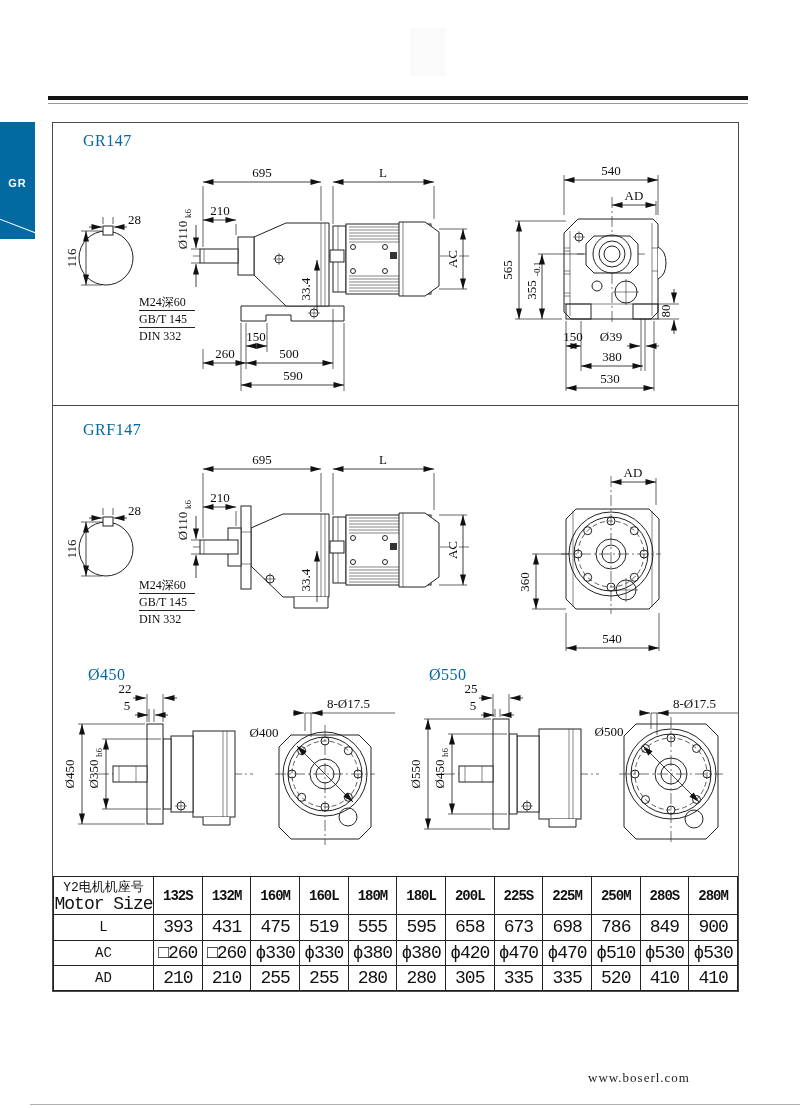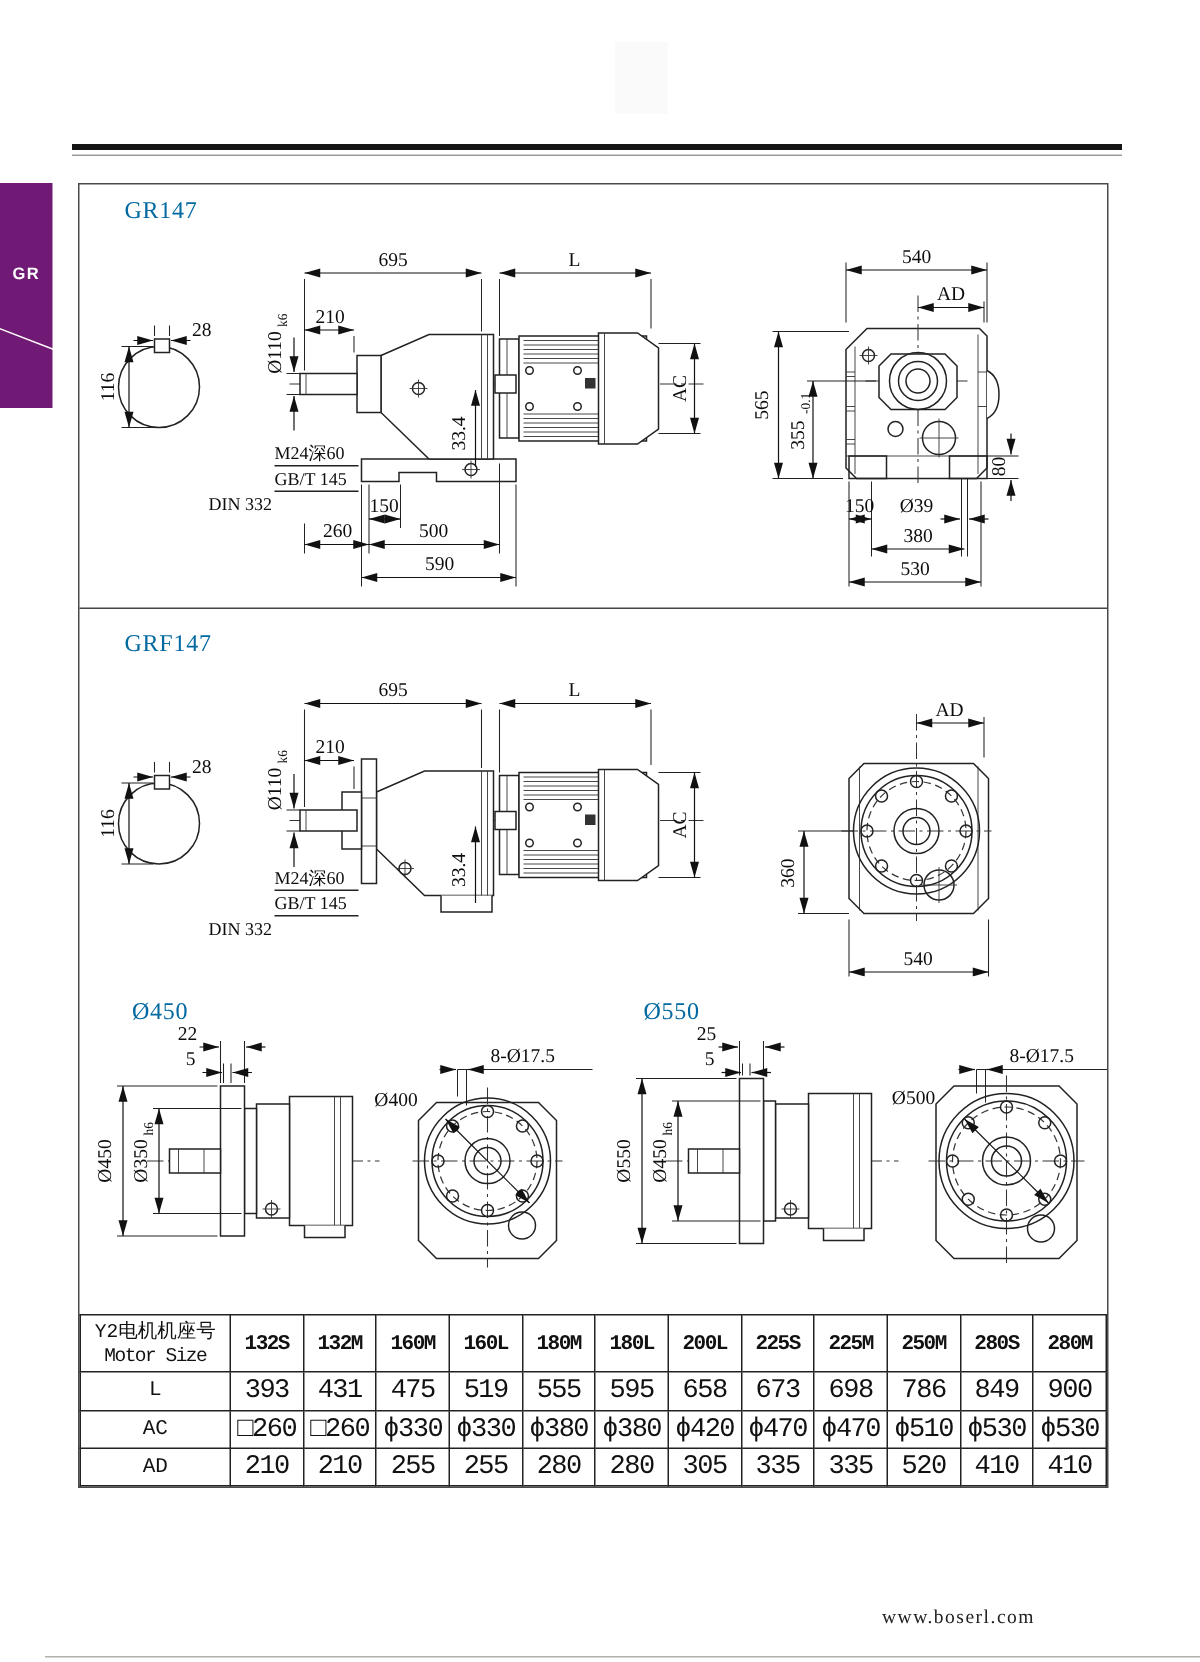--- a/index.html
+++ b/index.html
@@ -1,58 +1,58 @@
 <!DOCTYPE html>
 <html><head>
 <meta charset="utf-8">
 <style>
   html,body{margin:0;padding:0;background:#fff;}
   .page{position:relative;width:800px;height:1108px;background:#fff;overflow:hidden;
         font-family:"Liberation Serif",serif;color:#111;}
   .rule-black{position:absolute;left:48px;top:96px;width:700px;height:4px;background:#141414;}
   .rule-gray{position:absolute;left:48px;top:103px;width:700px;height:1px;background:#9a9a9a;}
   .ghost-box{position:absolute;left:410px;top:28px;width:35px;height:48px;background:#fafafa;}
-  .side-tab{position:absolute;left:0;top:122px;width:35px;height:150px;background:#701a75;}
+  .side-tab{position:absolute;left:0;top:122px;width:35px;height:117px;background:#0369a1;}
   .side-tab span{position:absolute;left:0;top:55px;width:35px;text-align:center;
         font-family:"Liberation Sans",sans-serif;font-size:11px;font-weight:bold;
         color:#fff;letter-spacing:1px;}
   .tab-slash{position:absolute;left:-6px;top:104px;width:50px;height:1px;background:#fff;
         transform:rotate(21deg);}
   .sheet{position:absolute;left:52px;top:122px;width:685px;height:868px;
         border:1px solid #4a4a4a;background:#fff;}
   .sec{position:absolute;left:0;width:685px;}
   .divider{position:absolute;left:0;top:282px;width:685px;height:1px;background:#444;}
   .sec-title{position:absolute;font-size:16px;letter-spacing:.5px;color:#0369a1;}
   .t-gr147{left:30px;top:9px;}
   .t-grf147{left:30px;top:298px;}
   .t-f450{left:35px;top:543px;}
   .t-f550{left:376px;top:543px;}
   .note{position:absolute;left:86px;width:56px;font-size:12px;line-height:15px;
         white-space:nowrap;color:#0d0d0d;}
-  .note.u{border-bottom:1px solid #222;margin-left:44px;}
+  .note.u{border-bottom:1px solid #222;}
   .n1a{top:172px;}.n1b{top:189px;}.n1c{top:206px;}
   .n2a{top:455px;}.n2b{top:472px;}.n2c{top:489px;}
   
   .o{fill:#fff;stroke:#222;stroke-width:1;}
   .on{fill:none;stroke:#222;stroke-width:1;}
   .tl{fill:none;stroke:#333;stroke-width:.6;}
   .ext{stroke:#222;stroke-width:.7;}
   .dim{stroke:#111;stroke-width:.8;fill:none;}
   .cl{stroke:#333;stroke-width:.7;stroke-dasharray:11 3 2 3;fill:none;}
   .dsh{stroke:#333;stroke-width:.8;stroke-dasharray:5 3;fill:none;}
   text.d{font-family:"Liberation Serif",serif;font-size:13px;fill:#0d0d0d;}
   text.ds{font-family:"Liberation Serif",serif;font-size:9px;fill:#0d0d0d;}
   
   .dim-table{position:absolute;left:0;top:753px;width:685px;height:115px;
         border-collapse:collapse;table-layout:fixed;
         font-family:"Liberation Mono",monospace;}
   .dim-table td{border:1px solid #222;text-align:center;vertical-align:middle;
         padding:0;overflow:hidden;}
   .dim-table .hd{font-size:13px;line-height:16px;}
-  .dim-table .hd .en{font-size:13px;letter-spacing:-1px;}
+  .dim-table .hd .en{font-size:18px;letter-spacing:-1px;}
   .dim-table .colh{font-size:14px;letter-spacing:-1px;font-weight:bold;}
   .dim-table .rowl{font-size:14px;}
   .dim-table .val{font-size:18px;letter-spacing:-1px;}
   .footer-url{position:absolute;left:588px;top:1070px;
         font-family:Liberation Serif, serif;font-size:13px;letter-spacing:1px;color:#222;}
   .rule-bottom{position:absolute;left:30px;top:1104px;width:770px;height:1px;background:#b0b0b0;}
 </style>
 </head>
 <body>
 

